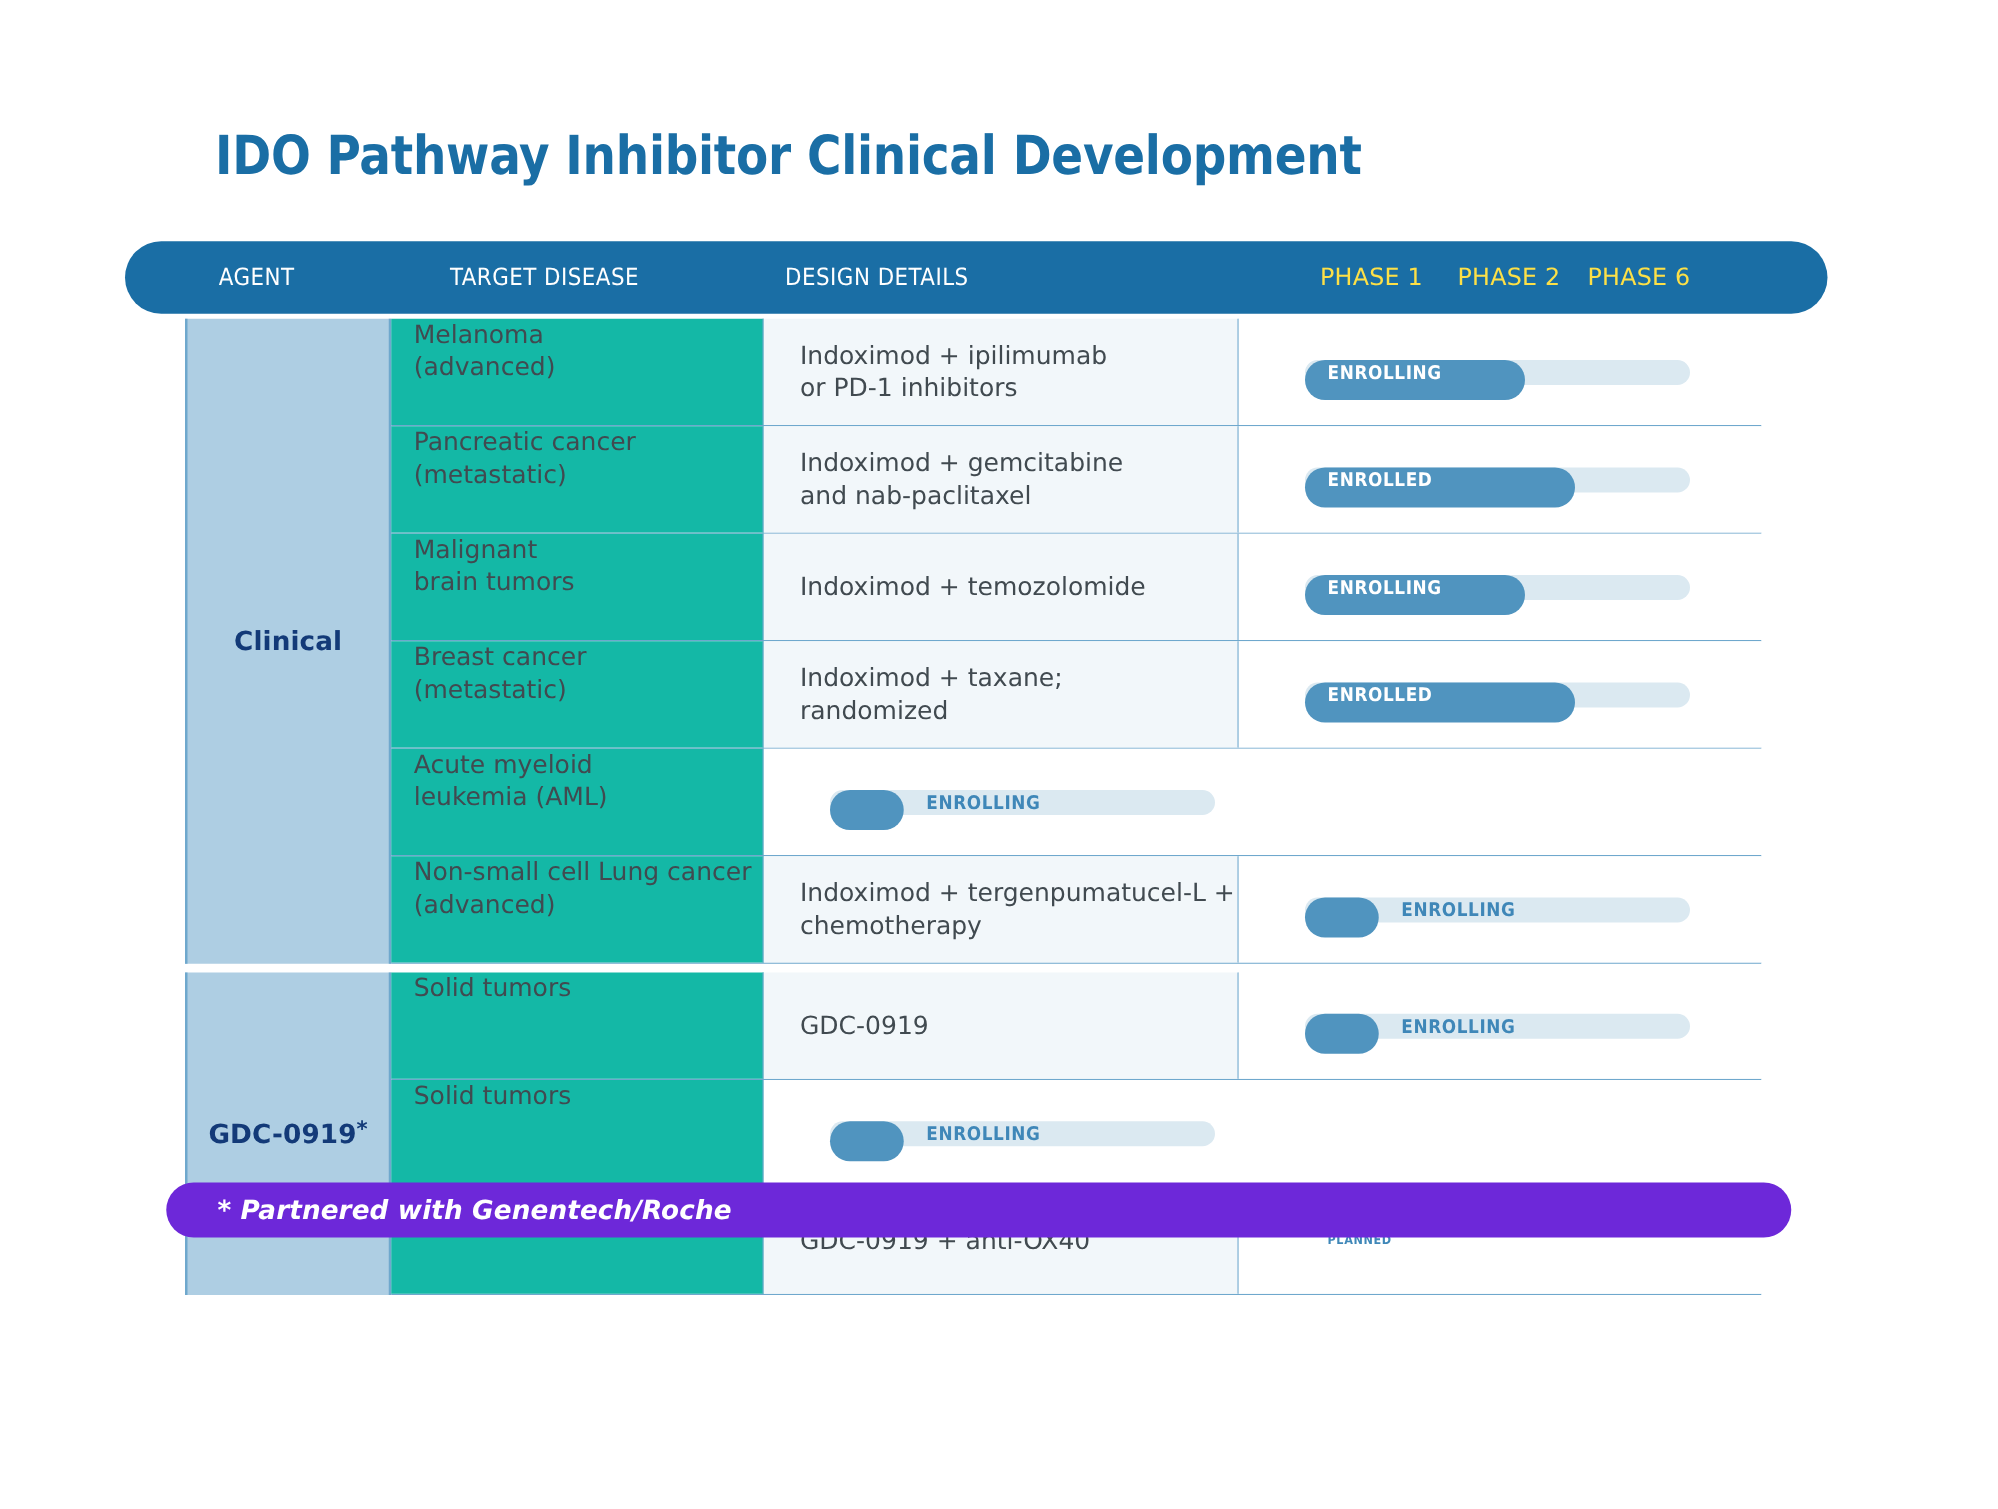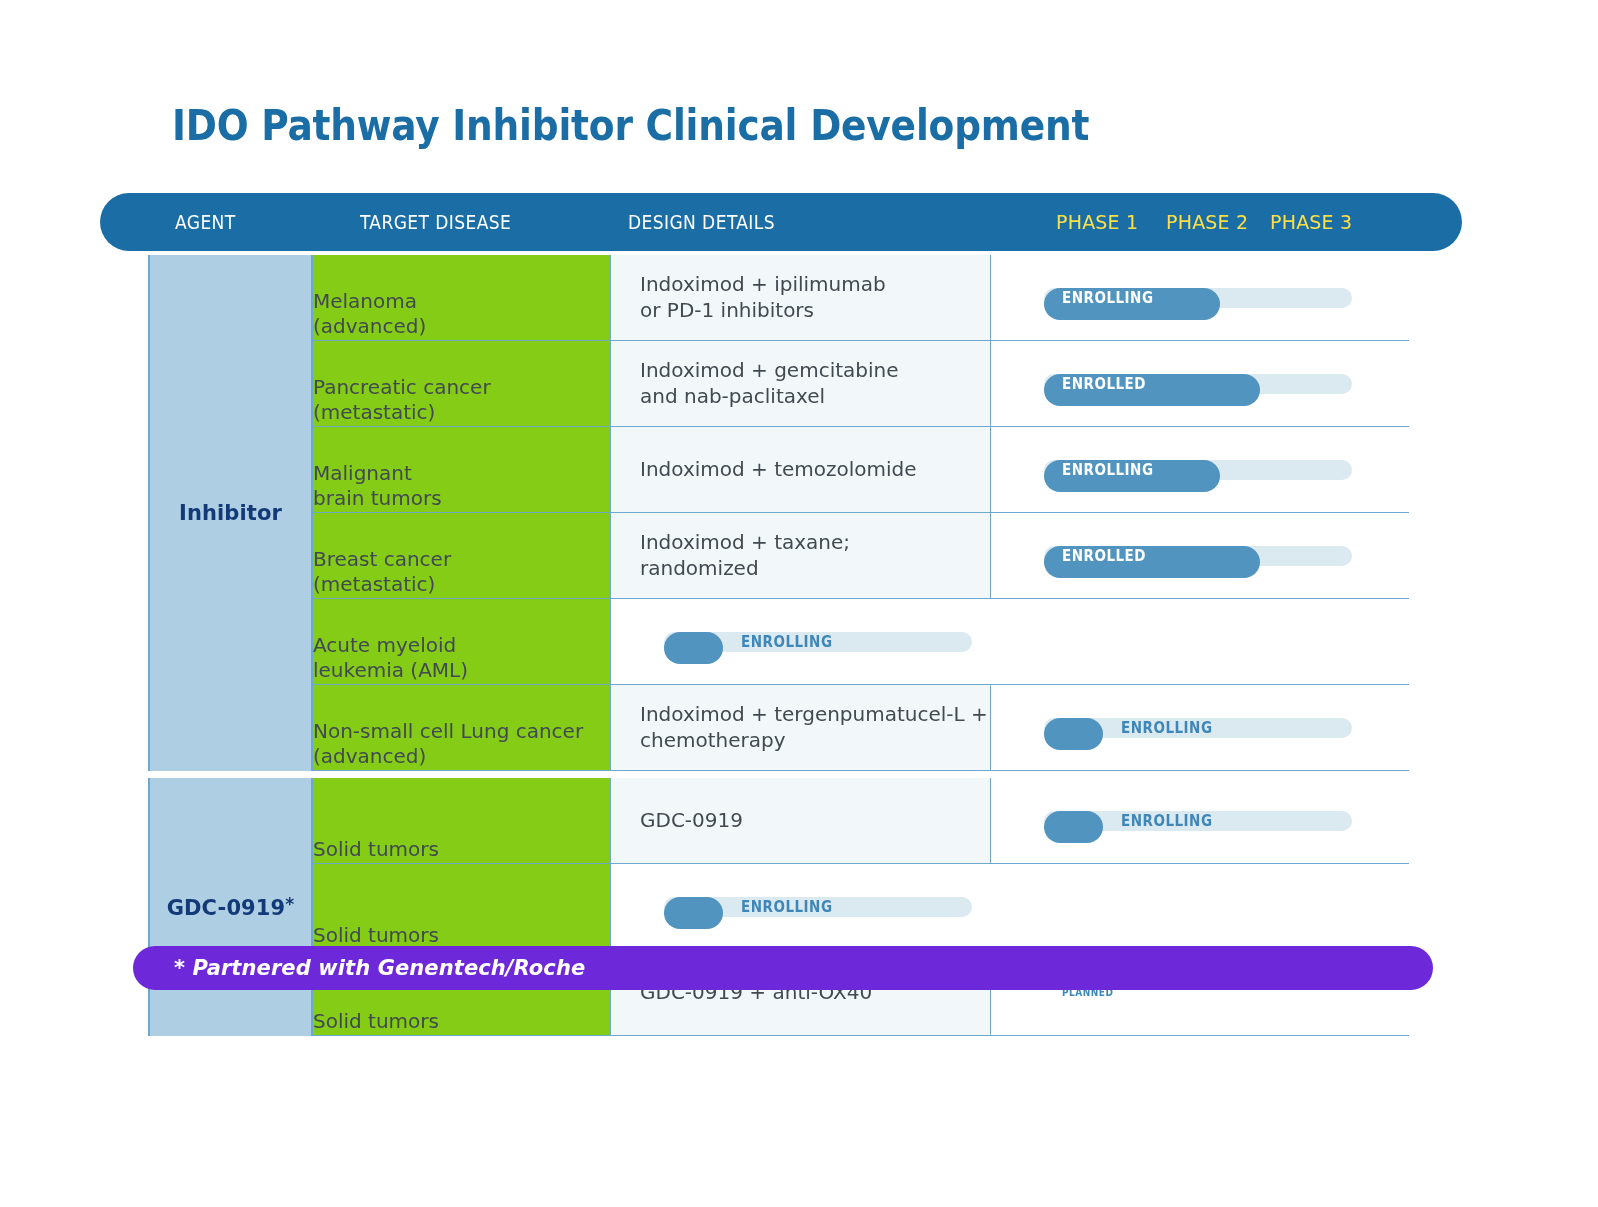--- a/index.html
+++ b/index.html
@@ -112,25 +112,26 @@
   .trial-row {
     display: flex;
     align-items: stretch;
     height: 85px;
     border-bottom: 1.5px solid #6fa8cd;
   }
   .trial-row:last-child { border-bottom: 1.5px solid #6fa8cd; }
   .cell-disease {
     width: 298px;
     flex: 0 0 298px;
-    background: #84cc16;
+    background: #14b8a6;
     border-right: 1.5px solid #6fa8cd;
     display: flex;
-    align-items: flex-end;
+    align-items: flex-start;
     box-sizing: border-box;
+    padding-left: 18px;
   }
   .cell-details {
     width: 380px;
     flex: 0 0 380px;
     background: #f2f7fa;
     border-right: 1.5px solid #6fa8cd;
     display: flex;
     align-items: center;
     box-sizing: border-box;
     padding-left: 29px;
@@ -223,27 +224,27 @@
 <body>
 
 <div id="page-title">IDO Pathway Inhibitor Clinical Development</div>
 
 <div id="header-bar">
   <span class="hdr-label" id="hdr-agent">AGENT</span>
   <span class="hdr-label" id="hdr-disease">TARGET DISEASE</span>
   <span class="hdr-label" id="hdr-details">DESIGN DETAILS</span>
   <span class="hdr-phase" id="hdr-phase1">PHASE 1</span>
   <span class="hdr-phase" id="hdr-phase2">PHASE 2</span>
-  <span class="hdr-phase" id="hdr-phase3">PHASE 3</span>
+  <span class="hdr-phase" id="hdr-phase3">PHASE 6</span>
 </div>
 
 <div id="pipeline-table">
     <div class="agent-group">
       <div class="agent-cell">
-        <div class="agent-label">Inhibitor</div>
+        <div class="agent-label">Clinical</div>
       </div>
       <div class="rows-wrap">
         <div class="trial-row">
           <div class="cell-disease">
             <span class="cell-text">Melanoma<br>(advanced)</span>
           </div>
           <div class="cell-details">
             <span class="cell-text">Indoximod + ipilimumab<br>or PD-1 inhibitors</span>
           </div>
           <div class="cell-phase">

